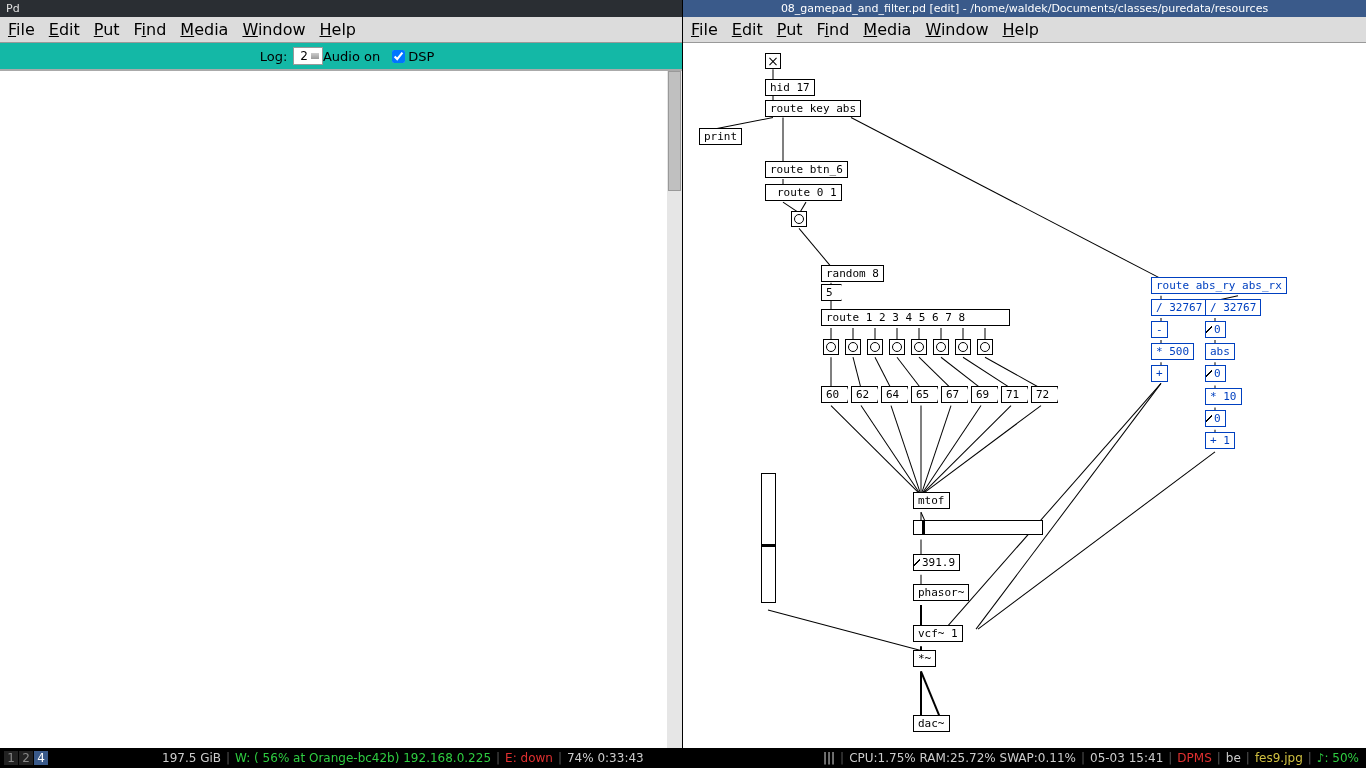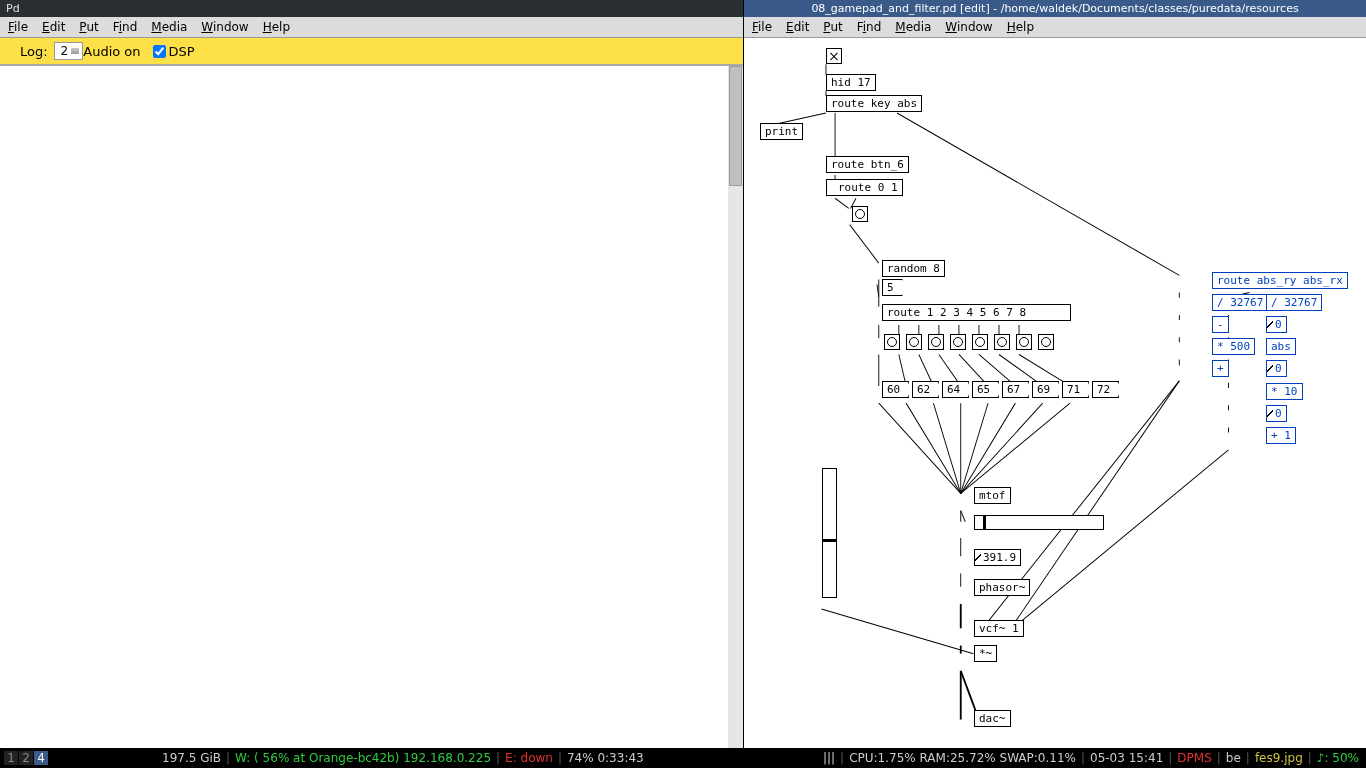--- a/index.html
+++ b/index.html
@@ -1,30 +1,30 @@
 <!DOCTYPE html>
 <html><head>
 <meta charset="utf-8">
 <style>
 * { margin: 0; padding: 0; box-sizing: border-box; font-family: "DejaVu Sans", Arial, sans-serif; }
 body { width: 1366px; height: 768px; background: #000; overflow: hidden; }
 
 .desktop { width: 100%; height: 748px; display: flex; }
 .window { background: #fff; display: flex; flex-direction: column; }
-.left-window { width: 744px; border-right: 1px solid #000; }
+.left-window { width: 683px; border-right: 1px solid #000; }
 .right-window { flex: 1; }
 
 .titlebar { background: #2a2e33; color: #e0e0e0; height: 17px; padding: 0 6px; font-size: 11px; line-height: 17px; }
 .titlebar.highlight { background: #3a5a8a; color: #fff; text-align: center; }
 
-.menubar { background: #dcdcdc; border-bottom: 1px solid #999; padding: 3px 8px; display: flex; gap: 14px; font-size: 12px; }
+.menubar { background: #dcdcdc; border-bottom: 1px solid #999; padding: 3px 8px; display: flex; gap: 14px; font-size: 16px; }
 .menubar span { cursor: default; }
 .menubar .ul { text-decoration: underline; text-decoration-skip-ink: none; }
 
-.pd-toolbar { background: #fde047; display: flex; align-items: center; padding: 4px 8px; font-size: 13px; justify-content: flex-start; border-bottom: 1px solid #aaa; }
+.pd-toolbar { background: #14b8a6; display: flex; align-items: center; padding: 4px 8px; font-size: 13px; justify-content: center; border-bottom: 1px solid #aaa; }
 .pd-toolbar .left { display: flex; align-items: center; gap: 6px; margin-left: 12px; }
 .pd-toolbar .right { display: flex; align-items: center; gap: 12px; }
 .pd-toolbar .numbox { background: #fff; border: 1px solid #999; padding: 1px 14px 1px 6px; font-size: 12px; position: relative; }
 .pd-toolbar .numbox::after { content: ""; position: absolute; right: 3px; top: 50%; transform: translateY(-50%); width: 8px; height: 6px; background: linear-gradient(#ccc,#999); }
 
 .canvas { flex: 1; background: #fff; position: relative; overflow: hidden; }
 .left-window .canvas { border-top: 1px solid #aaa; }
 .scrollbar-v { position: absolute; right: 0; top: 0; width: 15px; height: 100%; background: #e6e6e6; }
 .scrollbar-v .thumb { position: absolute; left: 1px; right: 1px; top: 0; height: 120px; background: #c0c0c0; border: 1px solid #999; }
 

